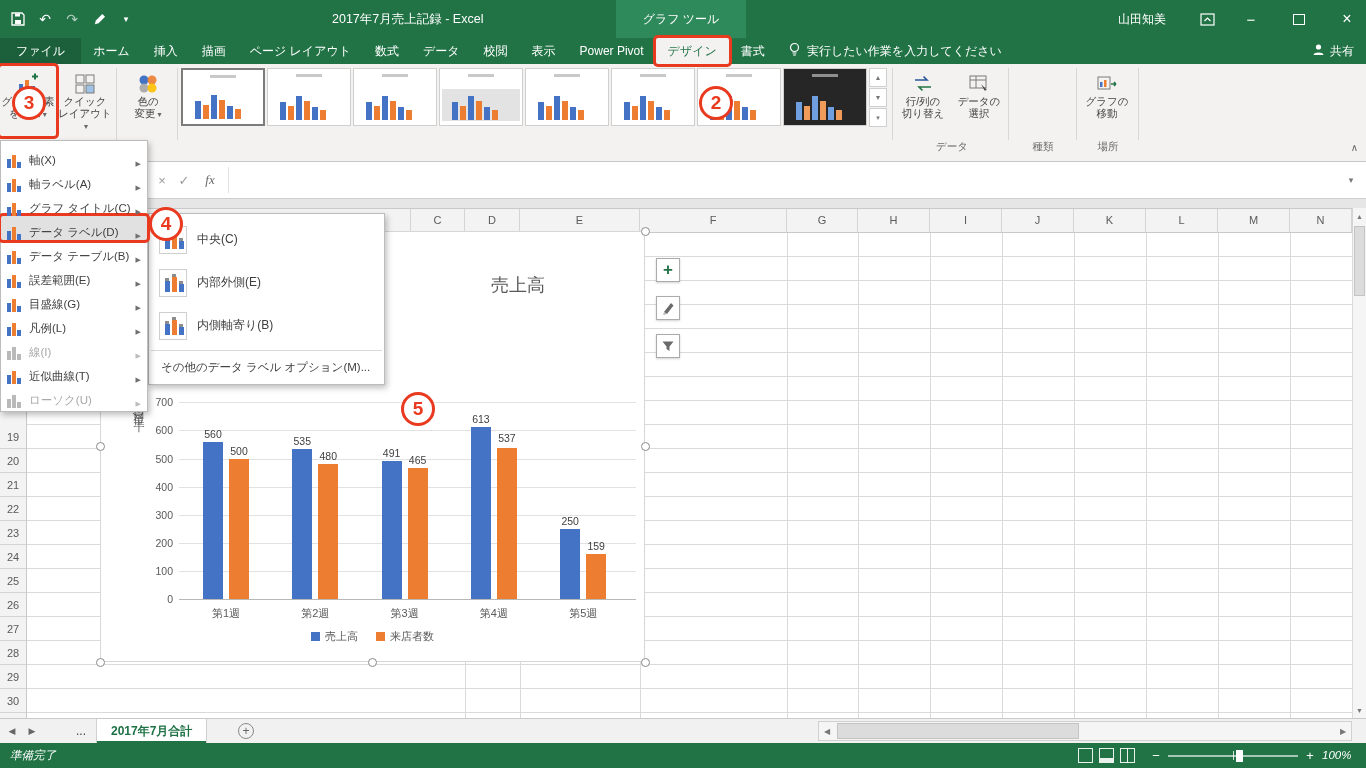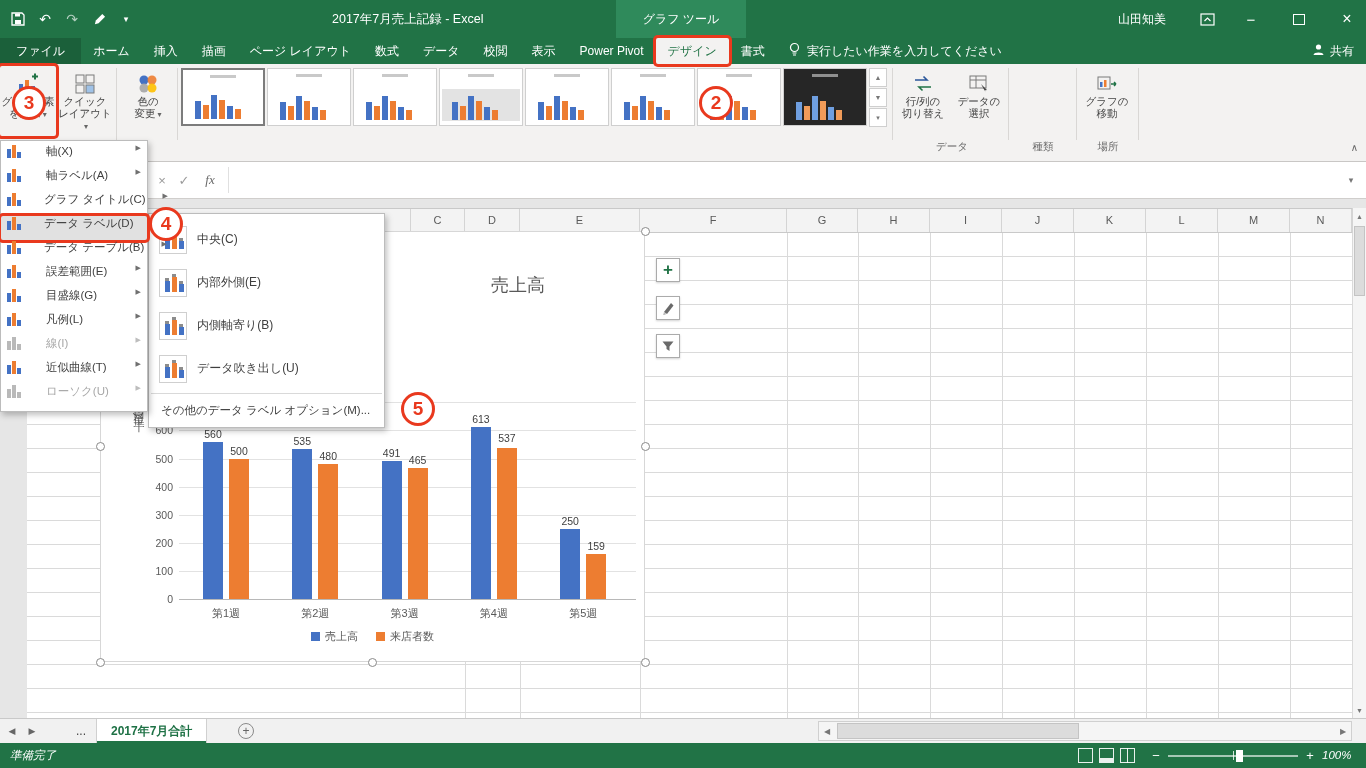--- a/index.html
+++ b/index.html
@@ -69,21 +69,21 @@
   .cdl{position:absolute;width:44px;text-align:center;font-size:10.5px;color:#3f3f3f;}
   .ccat{position:absolute;top:374px;width:70px;text-align:center;font-size:11px;color:#595959;}
   .cleg{position:absolute;left:0;right:0;top:397px;display:flex;justify-content:center;gap:18px;font-size:11px;color:#595959;}
   .cleg .le{display:flex;align-items:center;gap:5px;}
   .cleg .sw{width:9px;height:9px;display:inline-block;}
   .cbtns{position:absolute;left:656px;top:258px;z-index:6;}
   .cbtn{width:24px;height:24px;background:#fff;border:1px solid #ababab;box-shadow:0 1px 2px rgba(0,0,0,.18);display:flex;align-items:center;justify-content:center;margin-bottom:14px;box-sizing:border-box;}
   .cbtn.plus{color:#217346;font-size:17px;font-weight:bold;}
   
   .menu{position:absolute;left:0;top:140px;width:148px;background:#fff;border:1px solid #bcbcbc;box-shadow:2px 3px 6px rgba(0,0,0,.25);z-index:22;padding:3px 0;box-sizing:border-box;}
-  .menu-item{height:24px;display:flex;align-items:flex-start;padding:0 6px;font-size:11.5px;color:#3f3f3f;gap:17px;}
+  .menu-item{height:24px;display:flex;align-items:flex-end;padding:0 6px;font-size:11.5px;color:#3f3f3f;}
   .menu-item.highlighted{background:#e1e1e1;}
   .menu-item.disabled{color:#a8a8a8;}
   .menu-item .ml{flex:1;margin-left:6px;white-space:nowrap;}
   .marrow{font-size:7px;color:#707070;}
   .menu-item.disabled .marrow{color:#bdbdbd;}
   .mmi{width:16px;height:14px;display:flex;align-items:flex-end;gap:1px;}
   .mmi i{display:block;width:4px;background:#4472c4;height:9px;}
   .mmi i:nth-child(2){background:#ed7d31;height:13px;}
   .mmi i:nth-child(3){height:6px;}
   .menu-item.disabled .mmi i{background:#b9b9b9;}
@@ -396,20 +396,35 @@
       <div class="chcell" style="left: 520px; width: 120px;">E</div>
       <div class="chcell" style="left: 640px; width: 147px;">F</div>
       <div class="chcell" style="left: 787px; width: 71px;">G</div>
       <div class="chcell" style="left: 858px; width: 72px;">H</div>
       <div class="chcell" style="left: 930px; width: 72px;">I</div>
       <div class="chcell" style="left: 1002px; width: 72px;">J</div>
       <div class="chcell" style="left: 1074px; width: 72px;">K</div>
       <div class="chcell" style="left: 1146px; width: 72px;">L</div>
       <div class="chcell" style="left: 1218px; width: 72px;">M</div>
       <div class="chcell" style="left: 1290px; width: 62px;">N</div>
+    </div>
+  <div class="rowheads">
+      <div class="rhcell" style="top: 192px;">19</div>
+      <div class="rhcell" style="top: 216px;">20</div>
+      <div class="rhcell" style="top: 240px;">21</div>
+      <div class="rhcell" style="top: 264px;">22</div>
+      <div class="rhcell" style="top: 288px;">23</div>
+      <div class="rhcell" style="top: 312px;">24</div>
+      <div class="rhcell" style="top: 336px;">25</div>
+      <div class="rhcell" style="top: 360px;">26</div>
+      <div class="rhcell" style="top: 384px;">27</div>
+      <div class="rhcell" style="top: 408px;">28</div>
+      <div class="rhcell" style="top: 432px;">29</div>
+      <div class="rhcell" style="top: 456px;">30</div>
+      <div class="rhcell" style="top: 480px;">31</div>
     </div>
   <div class="gridarea"></div>
 
   <div class="chart" id="chart">
     <div class="chart-title">売上高</div>
     <div class="ylab">円(単位:千)</div>
     <div class="cleg" id="chart-legend">
         <span class="le">
           <span class="sw" style="background: rgb(68, 114, 196);"></span>
           <span>売上高</span>
@@ -604,31 +619,20 @@
         <span class="smi-icon">
           <i class="p0"></i>
           <i class="p1"></i>
           <i class="p2"></i>
           <b class="d0"></b>
           <b class="d1"></b>
           <b class="d2"></b>
         </span>
         <span class="sml">内側軸寄り(B)</span>
       </div>
-      <div class="smi">
-        <span class="smi-icon">
-          <i class="p0"></i>
-          <i class="p1"></i>
-          <i class="p2"></i>
-          <b class="d0"></b>
-          <b class="d1"></b>
-          <b class="d2"></b>
-        </span>
-        <span class="sml">データ吹き出し(U)</span>
-      </div>
       <div class="smi-sep"></div>
       <div class="smi-more">その他のデータ ラベル オプション(M)...</div>
     </div>
 
   <div class="astep" style="left:699px;top:86px">2</div>
   <div class="astep" style="left:12px;top:86px">3</div>
   <div class="astep" style="left:149px;top:207px">4</div>
   <div class="astep" style="left:401px;top:392px">5</div>
 
   <div class="tabbar">

